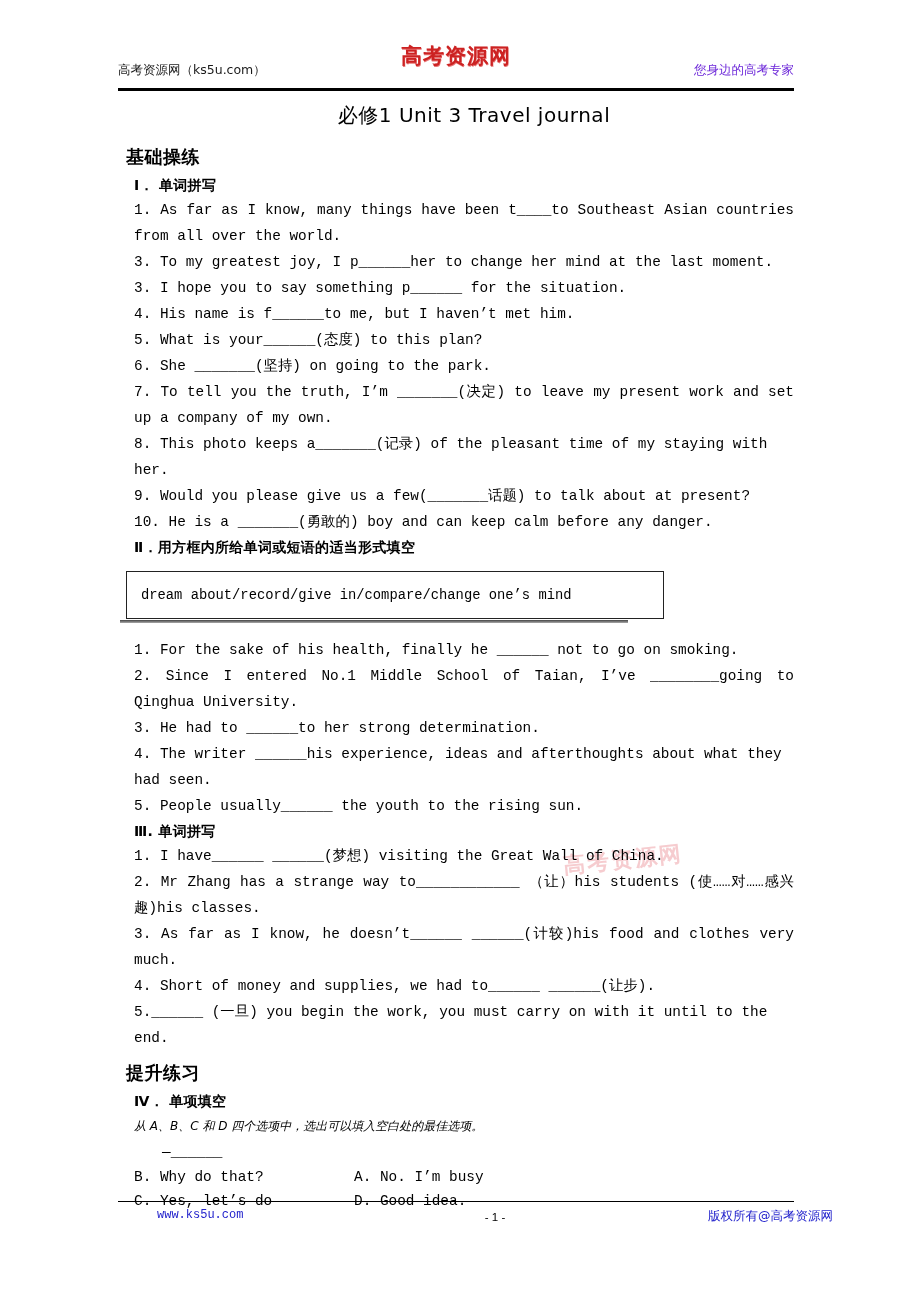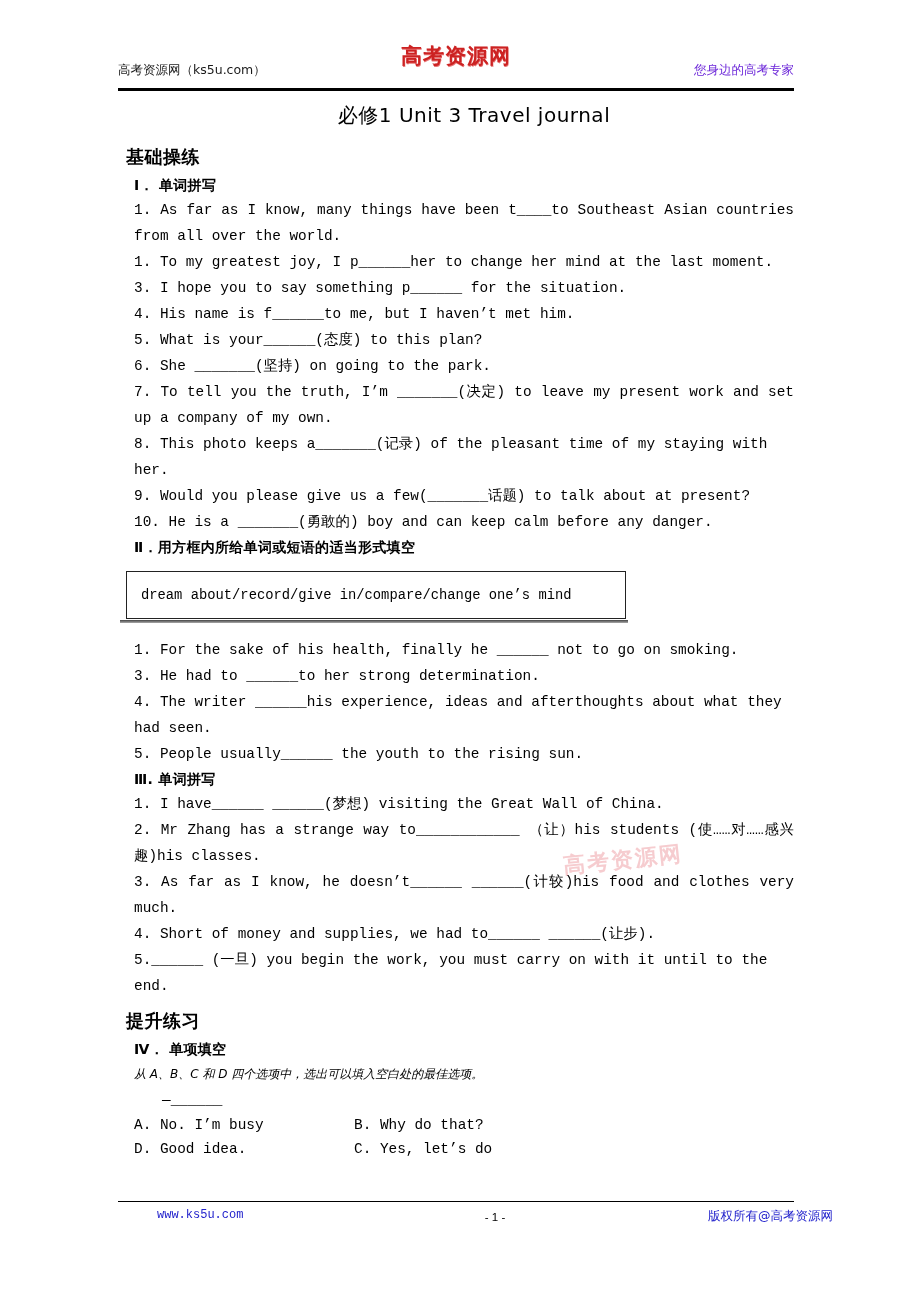--- a/index.html
+++ b/index.html
@@ -161,21 +161,21 @@
   .cn {
     font-family: "DejaVu Sans", sans-serif;
     font-size: 12px;
     font-style: italic;
   }
 
   
   .bank-wrap {
     position: relative;
     margin: 14px 0 18px 0;
-    width: 500px;
+    width: 538px;
   }
   .bank-box {
     border: 1px solid #222;
     height: 48px;
     box-sizing: border-box;
     display: flex;
     align-items: center;
     padding-left: 14px;
     font-family: "Liberation Mono", monospace;
     font-size: 13.8px;
@@ -233,59 +233,60 @@
   <div class="watermark">高考资源网</div>
 
   <div class="content">
 
     <div class="doc-title">必修1 Unit 3  Travel journal</div>
 
     <div class="section-head">基础操练</div>
 
     <div class="sub-head">Ⅰ．  单词拼写</div>
     <div class="q">1. As far as I know, many things have been t____to Southeast Asian countries from all over the world.</div>
-    <div class="q nojust">1. To my greatest joy, I p______her to change her mind at the last moment.</div>
+    <div class="q nojust">3. To my greatest joy, I p______her to change her mind at the last moment.</div>
     <div class="q nojust">3. I hope you to say something p______ for the situation.</div>
     <div class="q nojust">4. His name is f______to me, but I haven’t met him.</div>
     <div class="q nojust">5. What is your______(态度) to this plan?</div>
     <div class="q nojust">6. She _______(坚持) on going to the park.</div>
     <div class="q">7. To tell you the truth, I’m _______(决定) to leave my present work and set up a company of my own.</div>
     <div class="q nojust">8. This photo keeps a_______(记录) of the pleasant time of my staying with her.</div>
     <div class="q nojust">9. Would you please give us a few(_______话题) to talk about at present?</div>
     <div class="q nojust">10. He is a _______(勇敢的) boy and can keep calm before any danger.</div>
 
     <div class="sub-head">Ⅱ．用方框内所给单词或短语的适当形式填空</div>
 
     <div class="bank-wrap">
       <div class="bank-box">dream about/record/give in/compare/change one’s mind</div>
       <div class="bank-shadow"></div>
     </div>
 
     <div class="q nojust">1. For the sake of his health, finally he ______ not to go on smoking.</div>
+    <div class="q">2. Since I entered No.1 Middle School of Taian, I’ve ________going to Qinghua University.</div>
     <div class="q nojust">3. He had to  ______to her strong determination.</div>
     <div class="q nojust">4. The writer ______his experience, ideas and afterthoughts about what they had seen.</div>
     <div class="q nojust">5. People usually______  the youth to the rising sun.</div>
 
     <div class="sub-head">Ⅲ. 单词拼写</div>
     <div class="q nojust">1. I have______ ______(梦想) visiting the Great Wall of China.</div>
     <div class="q">2. Mr Zhang has a strange way to____________ （让）his students (使……对……感兴趣)his classes.</div>
     <div class="q">3. As far as I know, he doesn’t______  ______(计较)his food and clothes very much.</div>
     <div class="q nojust">4. Short of money and supplies, we had to______ ______(让步).</div>
     <div class="q nojust">5.______  (一旦) you begin the work, you must carry on with it until to the end.</div>
 
     <div class="section-head">提升练习</div>
 
     <div class="sub-head">Ⅳ．  单项填空</div>
     <div class="q cn nojust">从 A、B、C 和 D 四个选项中，选出可以填入空白处的最佳选项。</div>
     <div class="q nojust" style="padding-left:28px;">—______</div>
     <div class="choices">
+      <span>B. Why do that?</span>
       <span>A. No. I’m busy</span>
-      <span>B. Why do that?</span>
+      <span>C. Yes, let’s do</span>
       <span>D. Good idea.</span>
-      <span>C. Yes, let’s do</span>
     </div>
 
   </div>
 
   <div class="footer-rule"></div>
   <div class="footer">
     <div class="footer-left">www.ks5u.com</div>
     <div class="footer-center">- 1 -</div>
     <div class="footer-right">版权所有@高考资源网</div>
   </div>

